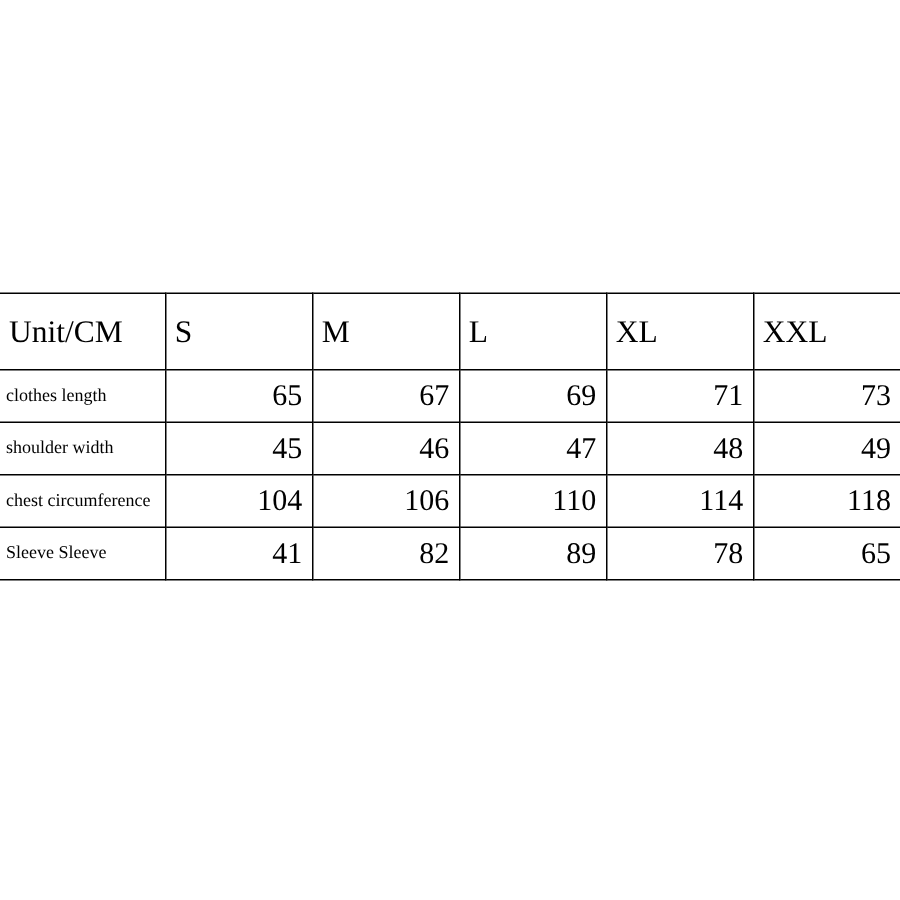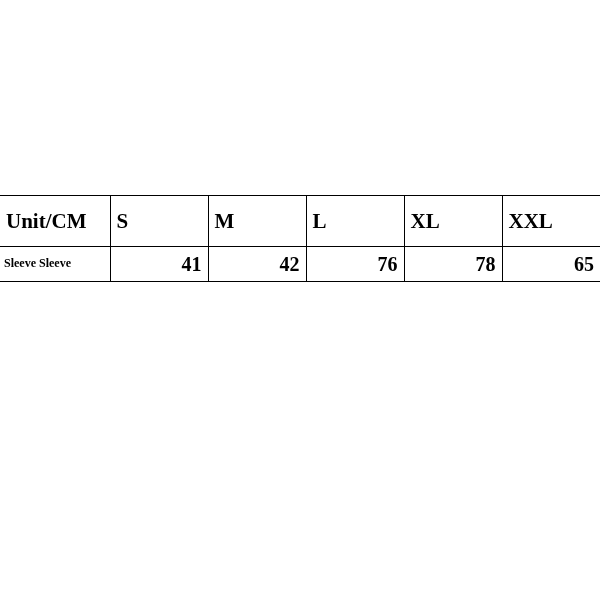--- a/index.html
+++ b/index.html
@@ -19,21 +19,21 @@
   }
   table {
     border-collapse: collapse;
     width: 100%;
     table-layout: fixed;
   }
   th, td {
     border: 1px solid #000;
     padding: 0;
     vertical-align: middle;
-    font-weight: bold;
+    font-weight: normal;
   }
   
   col.c0 { width: 110px; }
   col.cx { width: 98px; }
   
   tr.hdr th {
     height: 50px;
     font-size: 21px;
     text-align: left;
     padding-left: 6px;
@@ -79,22 +79,46 @@
   <tbody>
         <tr class="hdr">
     <th>Unit/CM</th>
     <th>S</th>
     <th>M</th>
     <th>L</th>
     <th>XL</th>
     <th>XXL</th>
   </tr>
   <tr class="data">
+    <td class="lbl">clothes length</td>
+    <td class="val">65</td>
+    <td class="val">67</td>
+    <td class="val">69</td>
+    <td class="val">71</td>
+    <td class="val">73</td>
+  </tr>
+  <tr class="data">
+    <td class="lbl">shoulder width</td>
+    <td class="val">45</td>
+    <td class="val">46</td>
+    <td class="val">47</td>
+    <td class="val">48</td>
+    <td class="val">49</td>
+  </tr>
+  <tr class="data">
+    <td class="lbl">chest circumference</td>
+    <td class="val">104</td>
+    <td class="val">106</td>
+    <td class="val">110</td>
+    <td class="val">114</td>
+    <td class="val">118</td>
+  </tr>
+  <tr class="data">
     <td class="lbl">Sleeve Sleeve</td>
     <td class="val">41</td>
-    <td class="val">42</td>
-    <td class="val">76</td>
+    <td class="val">82</td>
+    <td class="val">89</td>
     <td class="val">78</td>
     <td class="val">65</td>
   </tr>
 </tbody>
     </table>
 </div>
 
 </body></html>

